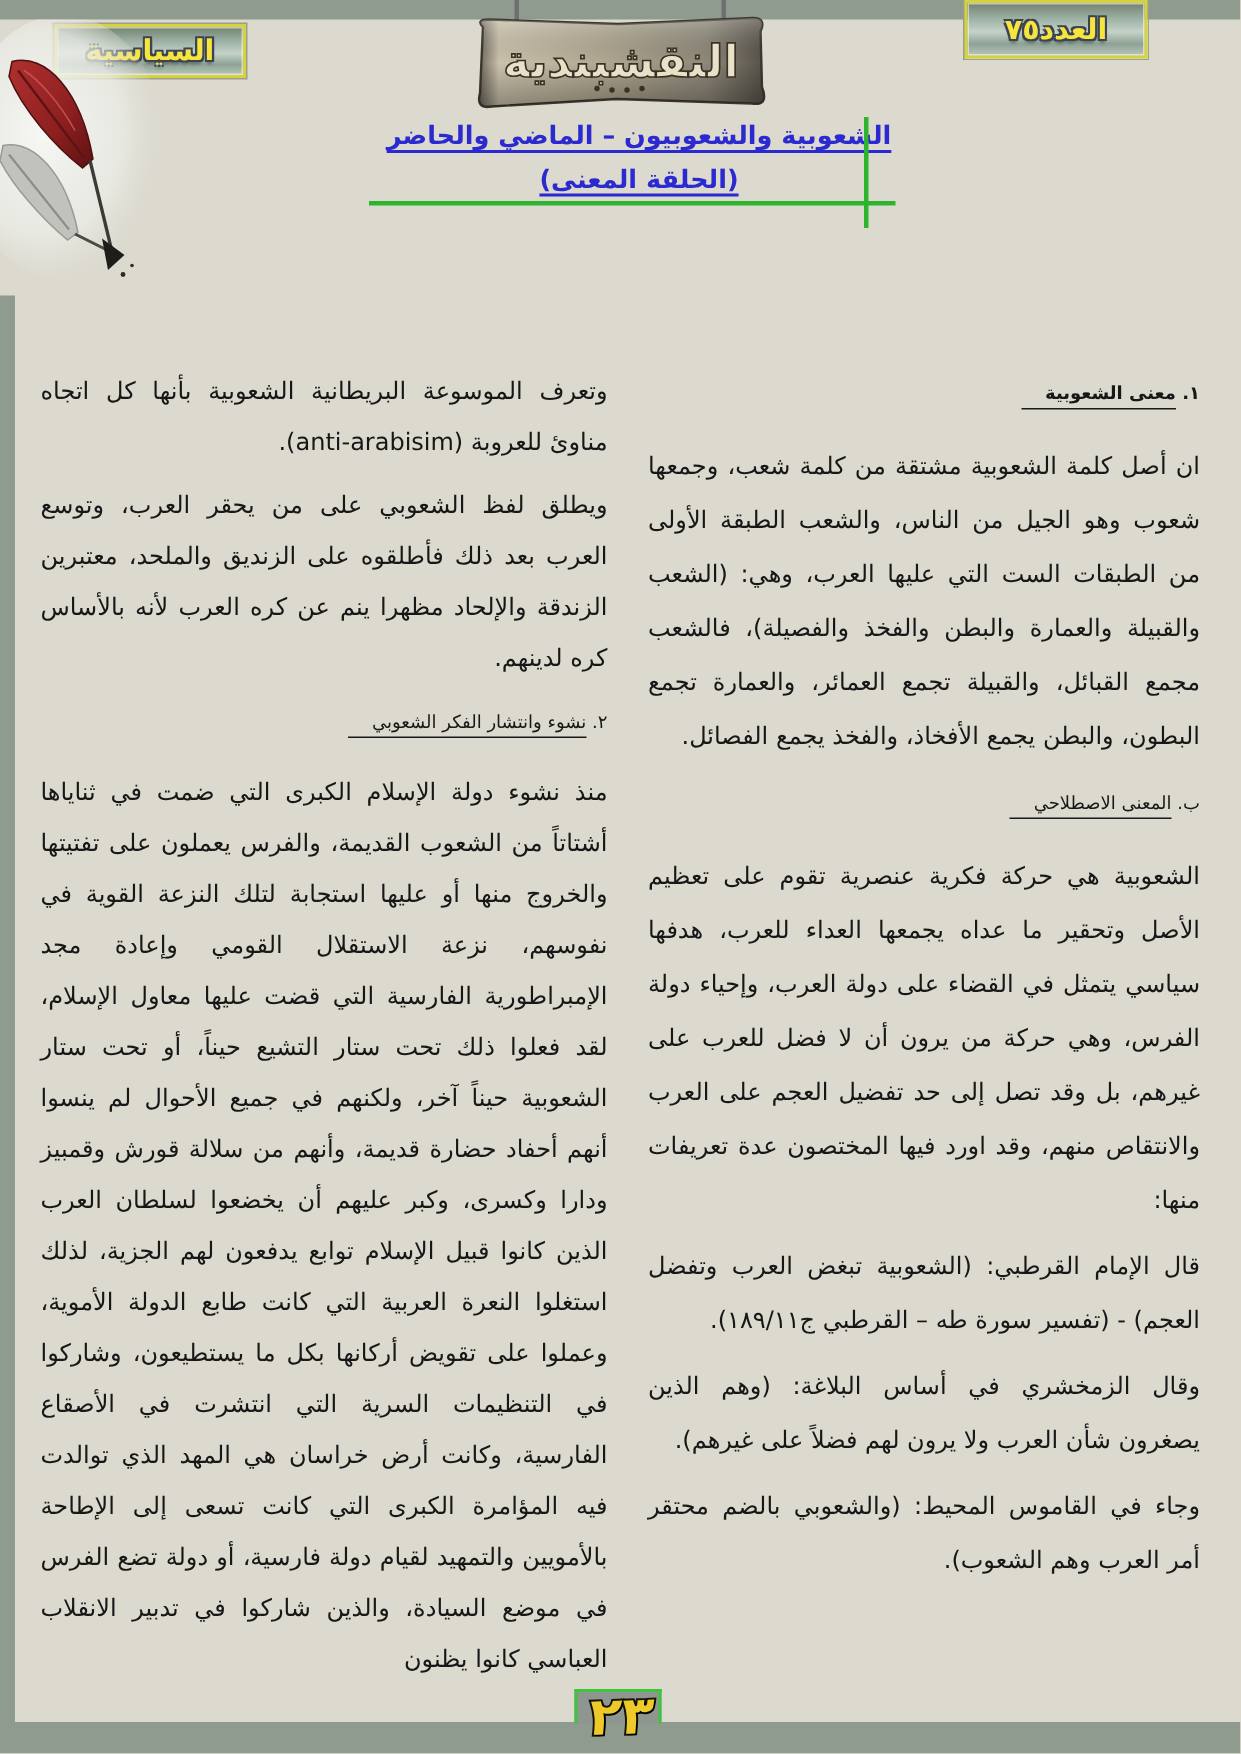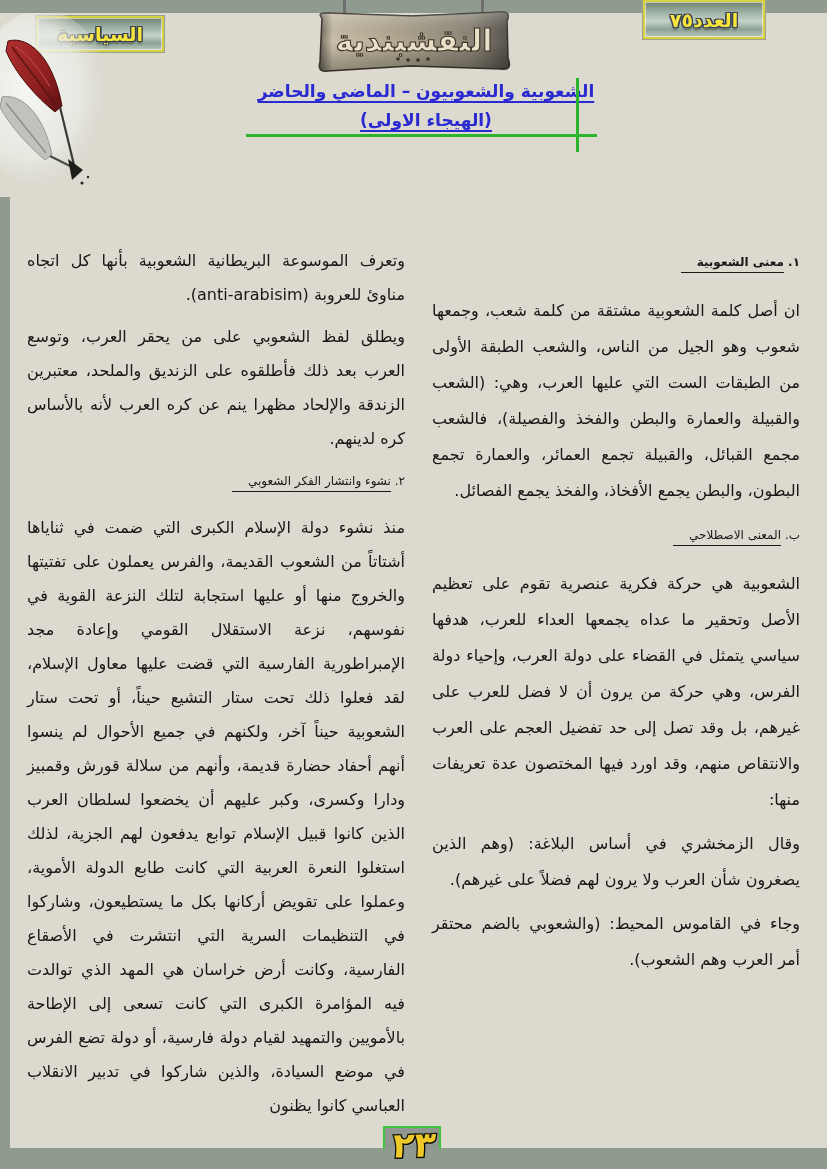--- a/index.html
+++ b/index.html
@@ -95,21 +95,21 @@
       <text x="100" y="51" text-anchor="middle" font-family="DejaVu Sans" font-size="30" font-weight="bold" fill="#e9e0c8" stroke="#3a3126" stroke-width="1.1">النقشبندية</text>
       <circle cx="84" cy="59" r="1.8" fill="#3a3126"></circle>
       <circle cx="94" cy="60" r="1.8" fill="#3a3126"></circle>
       <circle cx="104" cy="60" r="1.8" fill="#3a3126"></circle>
       <circle cx="114" cy="59" r="1.8" fill="#3a3126"></circle>
     </svg>
   </div>
 
   <div class="article-title">
     <div class="tl">الشعوبية والشعوبيون – الماضي والحاضر</div>
-    <div class="tl">(الهيجاء الاولى)</div>
+    <div class="tl">(الحلقة المعنى)</div>
   </div>
   <div class="green-h-rule"></div>
   <div class="green-v-rule"></div>
 
 
   <svg class="quill" viewBox="0 0 200 185">
     <defs>
       <radialGradient id="fbg" cx="0.4" cy="0.45" r="0.6">
         <stop offset="0" stop-color="rgba(248,248,245,0.95)"></stop>
         <stop offset="0.65" stop-color="rgba(236,237,232,0.75)"></stop>
@@ -138,20 +138,21 @@
     <circle cx="88" cy="164" r="1.2" fill="#2a2a26"></circle>
   </svg>
 
   <main class="content">
 
     <section class="col-r">
       <h2 class="h bold"><span>١.</span> <span class="u">معنى الشعوبية</span></h2>
       <p>ان أصل كلمة الشعوبية مشتقة من كلمة شعب، وجمعها شعوب وهو الجيل من الناس، والشعب الطبقة الأولى من الطبقات الست التي عليها العرب، وهي: (الشعب والقبيلة والعمارة والبطن والفخذ والفصيلة)، فالشعب مجمع القبائل، والقبيلة تجمع العمائر، والعمارة تجمع البطون، والبطن يجمع الأفخاذ، والفخذ يجمع الفصائل.</p>
       <h3 class="h"><span>ب.</span> <span class="u">المعنى الاصطلاحي</span></h3>
       <p>الشعوبية هي حركة فكرية عنصرية تقوم على تعظيم الأصل وتحقير ما عداه يجمعها العداء للعرب، هدفها سياسي يتمثل في القضاء على دولة العرب، وإحياء دولة الفرس، وهي حركة من يرون أن لا فضل للعرب على غيرهم، بل وقد تصل إلى حد تفضيل العجم على العرب والانتقاص منهم، وقد اورد فيها المختصون عدة تعريفات منها:</p>
+      <p>قال الإمام القرطبي: (الشعوبية تبغض العرب وتفضل العجم) - (تفسير سورة طه – القرطبي ج١٨٩/١١).</p>
       <p>وقال الزمخشري في أساس البلاغة: (وهم الذين يصغرون شأن العرب ولا يرون لهم فضلاً على غيرهم).</p>
       <p>وجاء في القاموس المحيط: (والشعوبي بالضم محتقر أمر العرب وهم الشعوب).</p>
     </section>
 
     <section class="col-l">
       <p>وتعرف الموسوعة البريطانية الشعوبية بأنها كل اتجاه مناوئ للعروبة (anti-arabisim).</p>
       <p>ويطلق لفظ الشعوبي على من يحقر العرب، وتوسع العرب بعد ذلك فأطلقوه على الزنديق والملحد، معتبرين الزندقة والإلحاد مظهرا ينم عن كره العرب لأنه بالأساس كره لدينهم.</p>
       <h2 class="h"><span>٢.</span> <span class="u">نشوء وانتشار الفكر الشعوبي</span></h2>
       <p>منذ نشوء دولة الإسلام الكبرى التي ضمت في ثناياها أشتاتاً من الشعوب القديمة، والفرس يعملون على تفتيتها والخروج منها أو عليها استجابة لتلك النزعة القوية في نفوسهم، نزعة الاستقلال القومي وإعادة مجد الإمبراطورية الفارسية التي قضت عليها معاول الإسلام، لقد فعلوا ذلك تحت ستار التشيع حيناً، أو تحت ستار الشعوبية حيناً آخر، ولكنهم في جميع الأحوال لم ينسوا أنهم أحفاد حضارة قديمة، وأنهم من سلالة قورش وقمبيز ودارا وكسرى، وكبر عليهم أن يخضعوا لسلطان العرب الذين كانوا قبيل الإسلام توابع يدفعون لهم الجزية، لذلك استغلوا النعرة العربية التي كانت طابع الدولة الأموية، وعملوا على تقويض أركانها بكل ما يستطيعون، وشاركوا في التنظيمات السرية التي انتشرت في الأصقاع الفارسية، وكانت أرض خراسان هي المهد الذي توالدت فيه المؤامرة الكبرى التي كانت تسعى إلى الإطاحة بالأمويين والتمهيد لقيام دولة فارسية، أو دولة تضع الفرس في موضع السيادة، والذين شاركوا في تدبير الانقلاب العباسي كانوا يظنون</p>
     </section>

